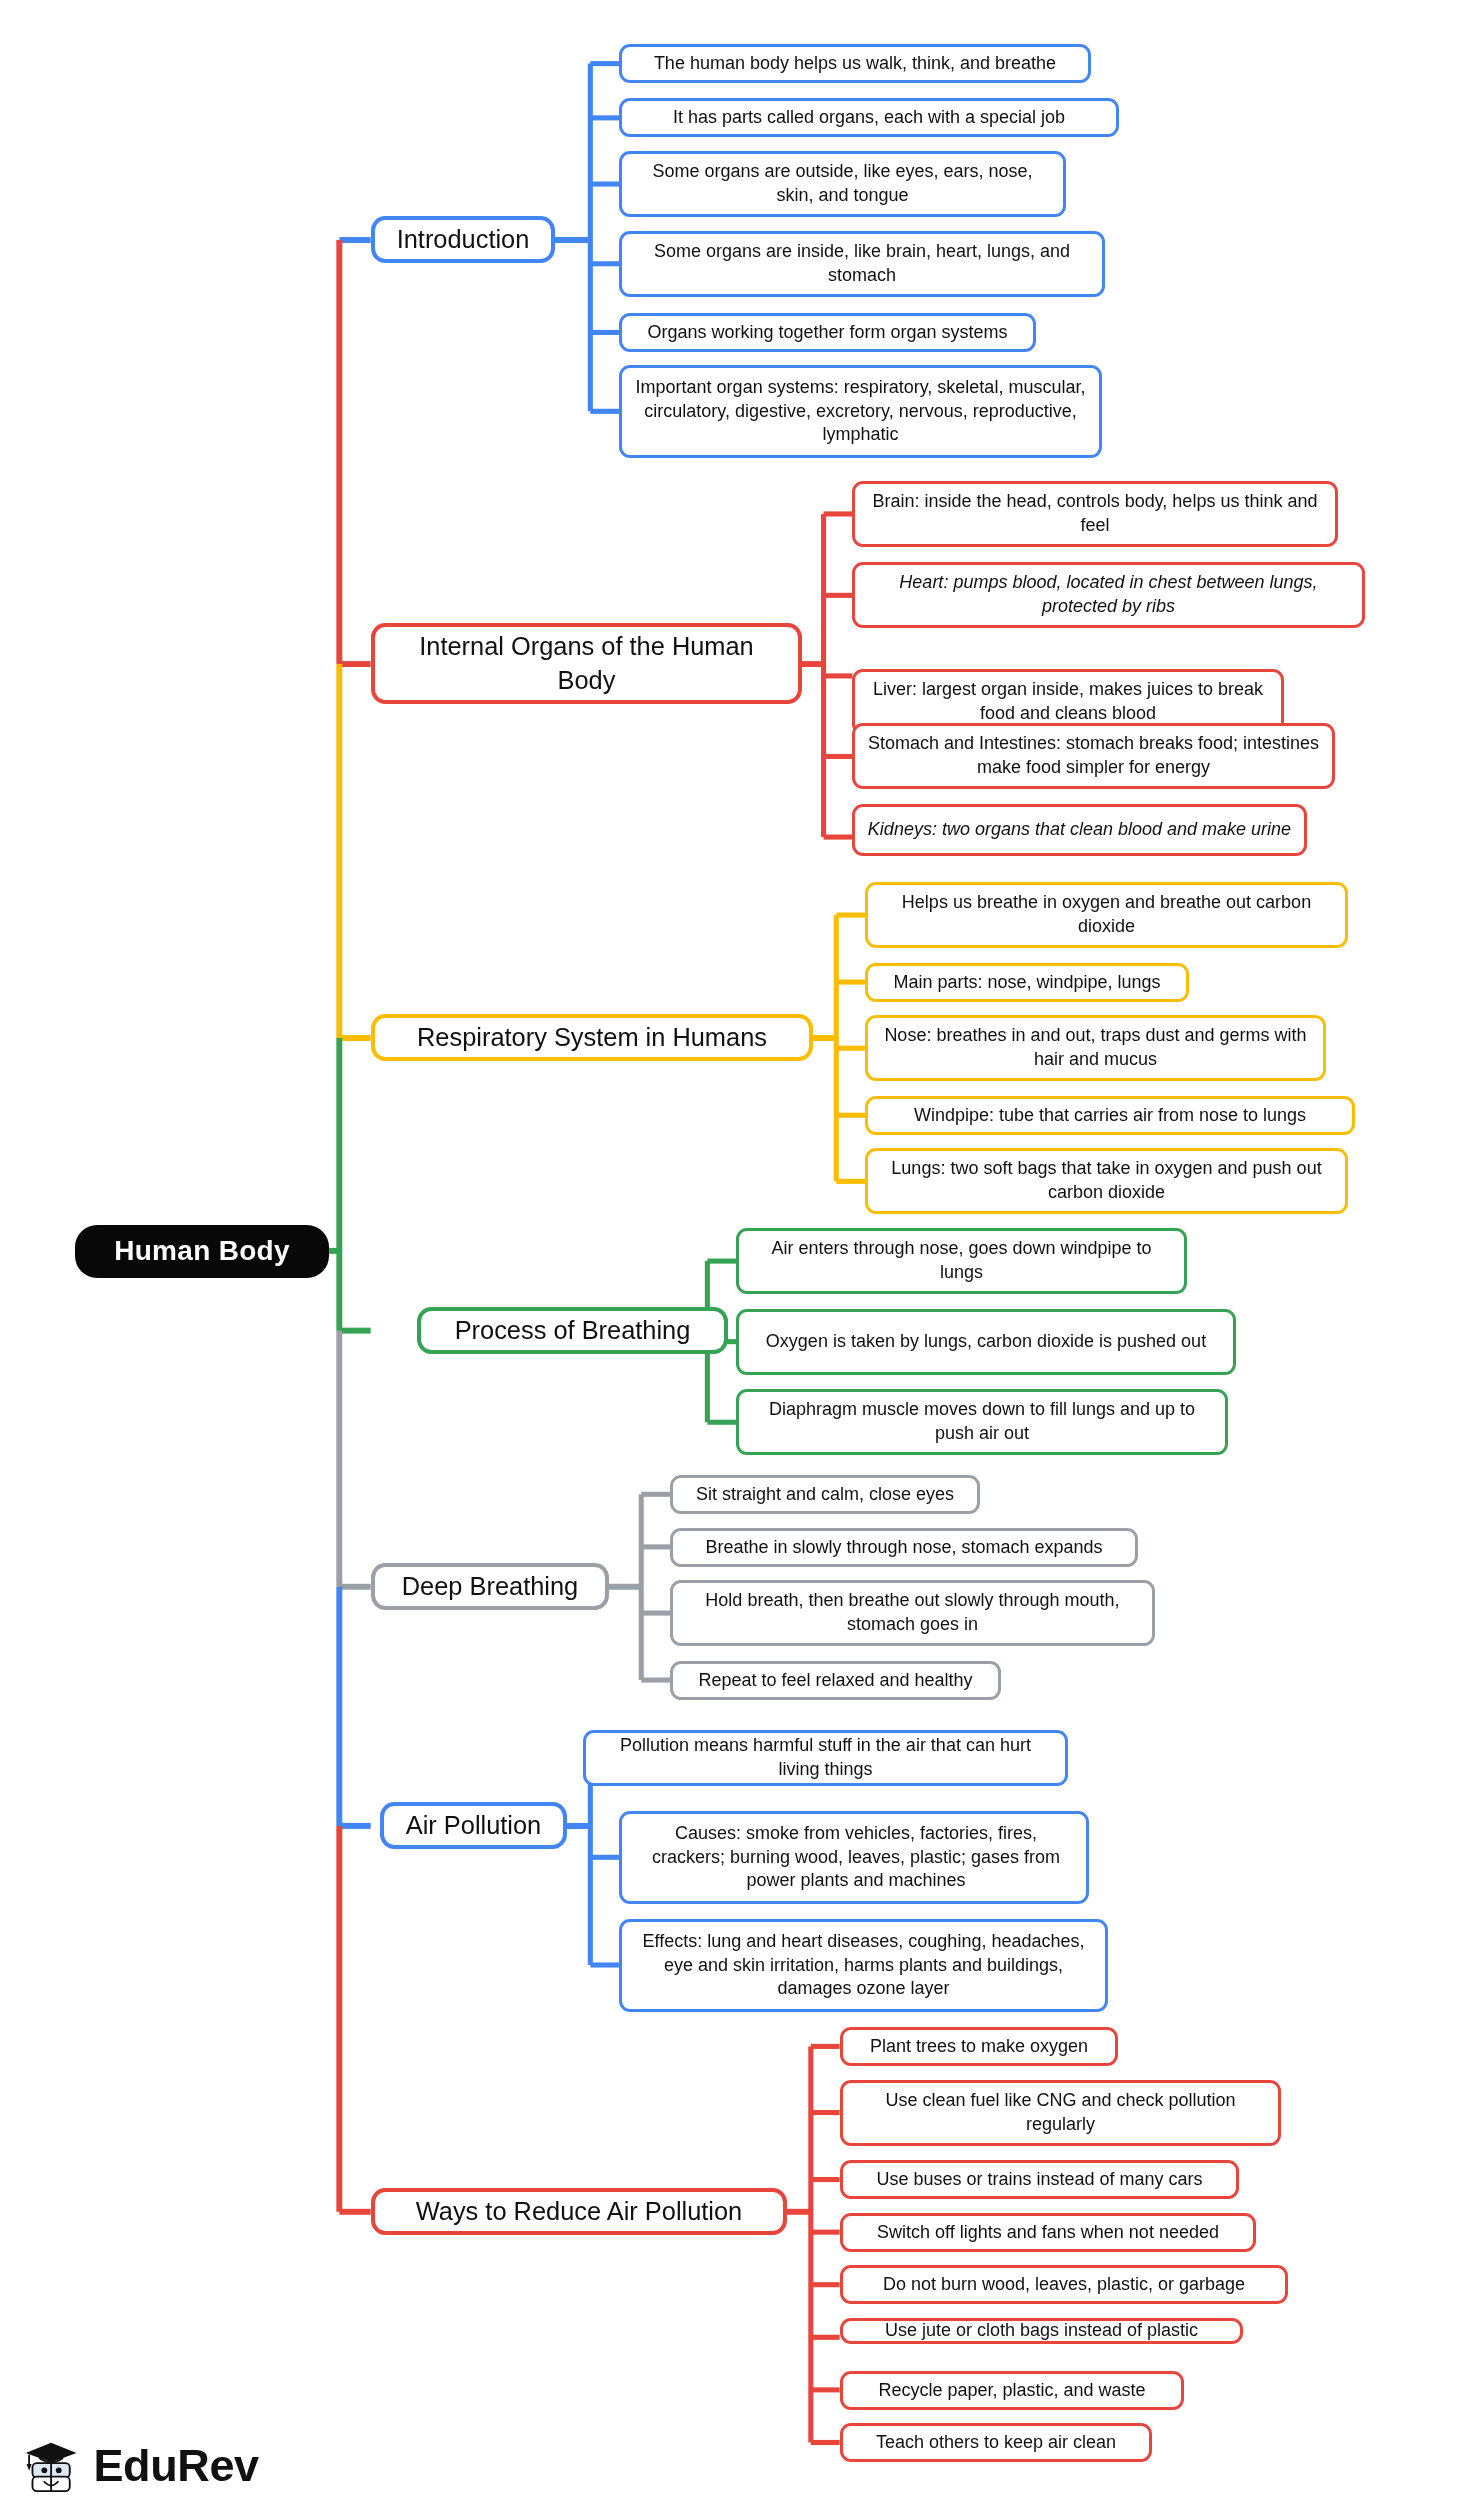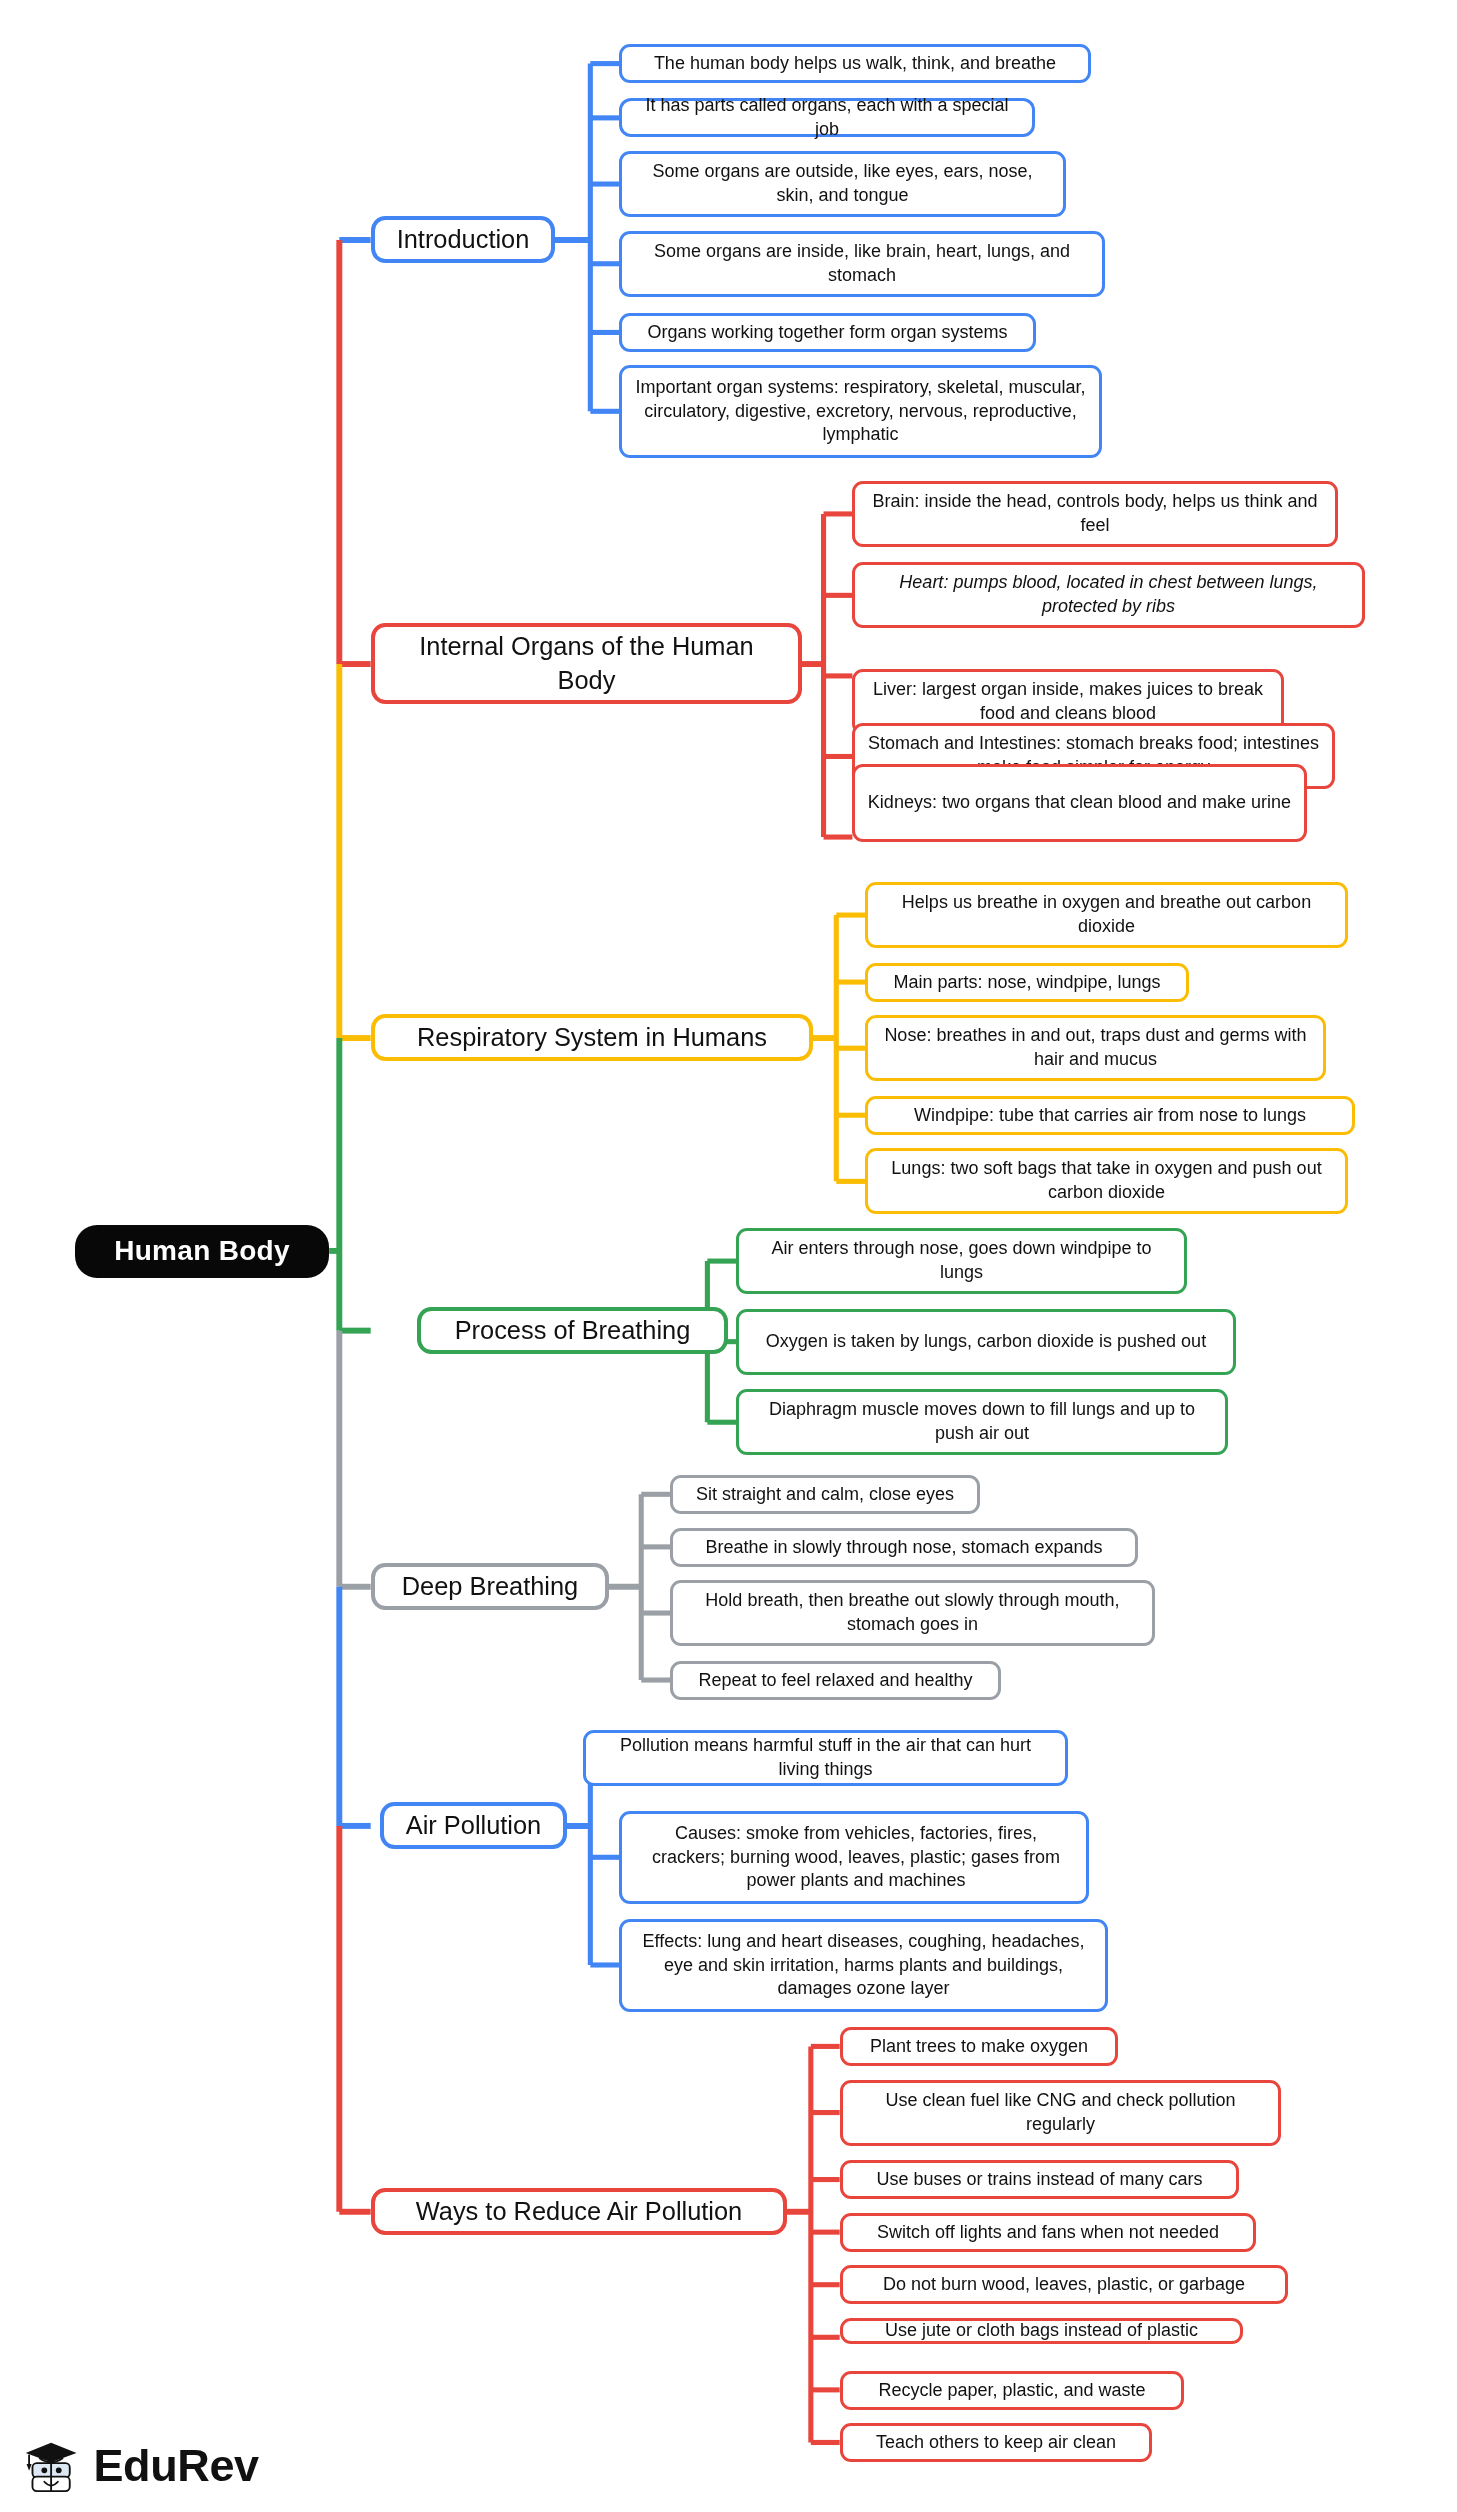--- a/index.html
+++ b/index.html
@@ -149,31 +149,31 @@
       <path d="M400 1569 L400 1871" stroke="#9aa0a6" stroke-width="7" fill="none" stroke-linecap="butt"></path>
       <path d="M400 1871 L400 2153" stroke="#4285f4" stroke-width="7" fill="none" stroke-linecap="butt"></path>
       <path d="M400 2153 L400 2608" stroke="#e8453c" stroke-width="7" fill="none" stroke-linecap="butt"></path>
       <path d="M388 1475 L400 1475" stroke="#34a353" stroke-width="7" fill="none" stroke-linecap="butt"></path>
     </svg>
 
   <div id="nodes-layer">
       <div class="node root" style="left: 75px; top: 1225px; width: 254px; height: 53px;">Human Body</div>
       <div class="node branch c-blue" style="left: 371px; top: 216px; width: 184px; height: 47px;">Introduction</div>
       <div class="node leaf c-blue" style="left: 619px; top: 44px; width: 472px; height: 39px;">The human body helps us walk, think, and breathe</div>
-      <div class="node leaf c-blue" style="left: 619px; top: 98px; width: 416px; height: 39px; border-radius: 12px;">It has parts called organs, each with a special job</div>
+      <div class="node leaf c-blue" style="left: 619px; top: 98px; width: 500px; height: 39px;">It has parts called organs, each with a special job</div>
       <div class="node leaf c-blue" style="left: 619px; top: 151px; width: 447px; height: 66px;">Some organs are outside, like eyes, ears, nose, skin, and tongue</div>
       <div class="node leaf c-blue" style="left: 619px; top: 231px; width: 486px; height: 66px;">Some organs are inside, like brain, heart, lungs, and stomach</div>
       <div class="node leaf c-blue" style="left: 619px; top: 313px; width: 417px; height: 39px;">Organs working together form organ systems</div>
       <div class="node leaf c-blue" style="left: 619px; top: 365px; width: 483px; height: 93px;">Important organ systems: respiratory, skeletal, muscular, circulatory, digestive, excretory, nervous, reproductive, lymphatic</div>
       <div class="node branch c-red" style="left: 371px; top: 623px; width: 431px; height: 81px;">Internal Organs of the Human Body</div>
       <div class="node leaf c-red" style="left: 852px; top: 481px; width: 486px; height: 66px;">Brain: inside the head, controls body, helps us think and feel</div>
       <div class="node leaf c-red" style="left: 852px; top: 562px; width: 513px; height: 66px; font-style: italic;">Heart: pumps blood, located in chest between lungs, protected by ribs</div>
       <div class="node leaf c-red" style="left: 852px; top: 643px; width: 432px; height: 66px; margin-top: 26px;">Liver: largest organ inside, makes juices to break food and cleans blood</div>
       <div class="node leaf c-red" style="left: 852px; top: 723px; width: 483px; height: 66px;">Stomach and Intestines: stomach breaks food; intestines make food simpler for energy</div>
-      <div class="node leaf c-red" style="left: 852px; top: 764px; width: 455px; height: 78px;">Kidneys: two organs that clean blood and make urine</div>
+      <div class="node leaf c-red" style="left: 852px; top: 804px; width: 455px; height: 52px; font-style: italic;">Kidneys: two organs that clean blood and make urine</div>
       <div class="node branch c-yellow" style="left: 371px; top: 1014px; width: 442px; height: 47px;">Respiratory System in Humans</div>
       <div class="node leaf c-yellow" style="left: 865px; top: 882px; width: 483px; height: 66px;">Helps us breathe in oxygen and breathe out carbon dioxide</div>
       <div class="node leaf c-yellow" style="left: 865px; top: 963px; width: 324px; height: 39px;">Main parts: nose, windpipe, lungs</div>
       <div class="node leaf c-yellow" style="left: 865px; top: 1015px; width: 461px; height: 66px;">Nose: breathes in and out, traps dust and germs with hair and mucus</div>
       <div class="node leaf c-yellow" style="left: 865px; top: 1096px; width: 490px; height: 39px;">Windpipe: tube that carries air from nose to lungs</div>
       <div class="node leaf c-yellow" style="left: 865px; top: 1148px; width: 483px; height: 66px;">Lungs: two soft bags that take in oxygen and push out carbon dioxide</div>
       <div class="node branch c-green" style="left: 371px; top: 1307px; width: 311px; height: 47px; margin-left: 46px;">Process of Breathing</div>
       <div class="node leaf c-green" style="left: 736px; top: 1228px; width: 451px; height: 66px;">Air enters through nose, goes down windpipe to lungs</div>
       <div class="node leaf c-green" style="left: 736px; top: 1309px; width: 500px; height: 66px;">Oxygen is taken by lungs, carbon dioxide is pushed out</div>
       <div class="node leaf c-green" style="left: 736px; top: 1389px; width: 492px; height: 66px;">Diaphragm muscle moves down to fill lungs and up to push air out</div>

